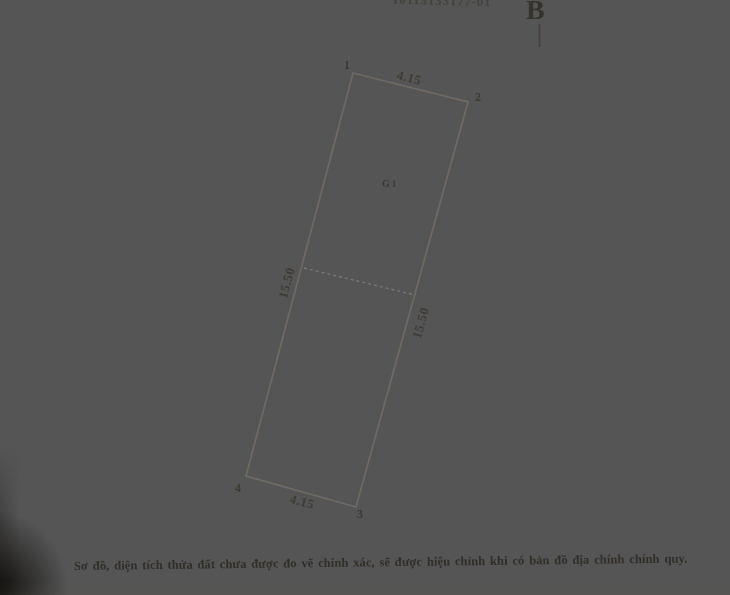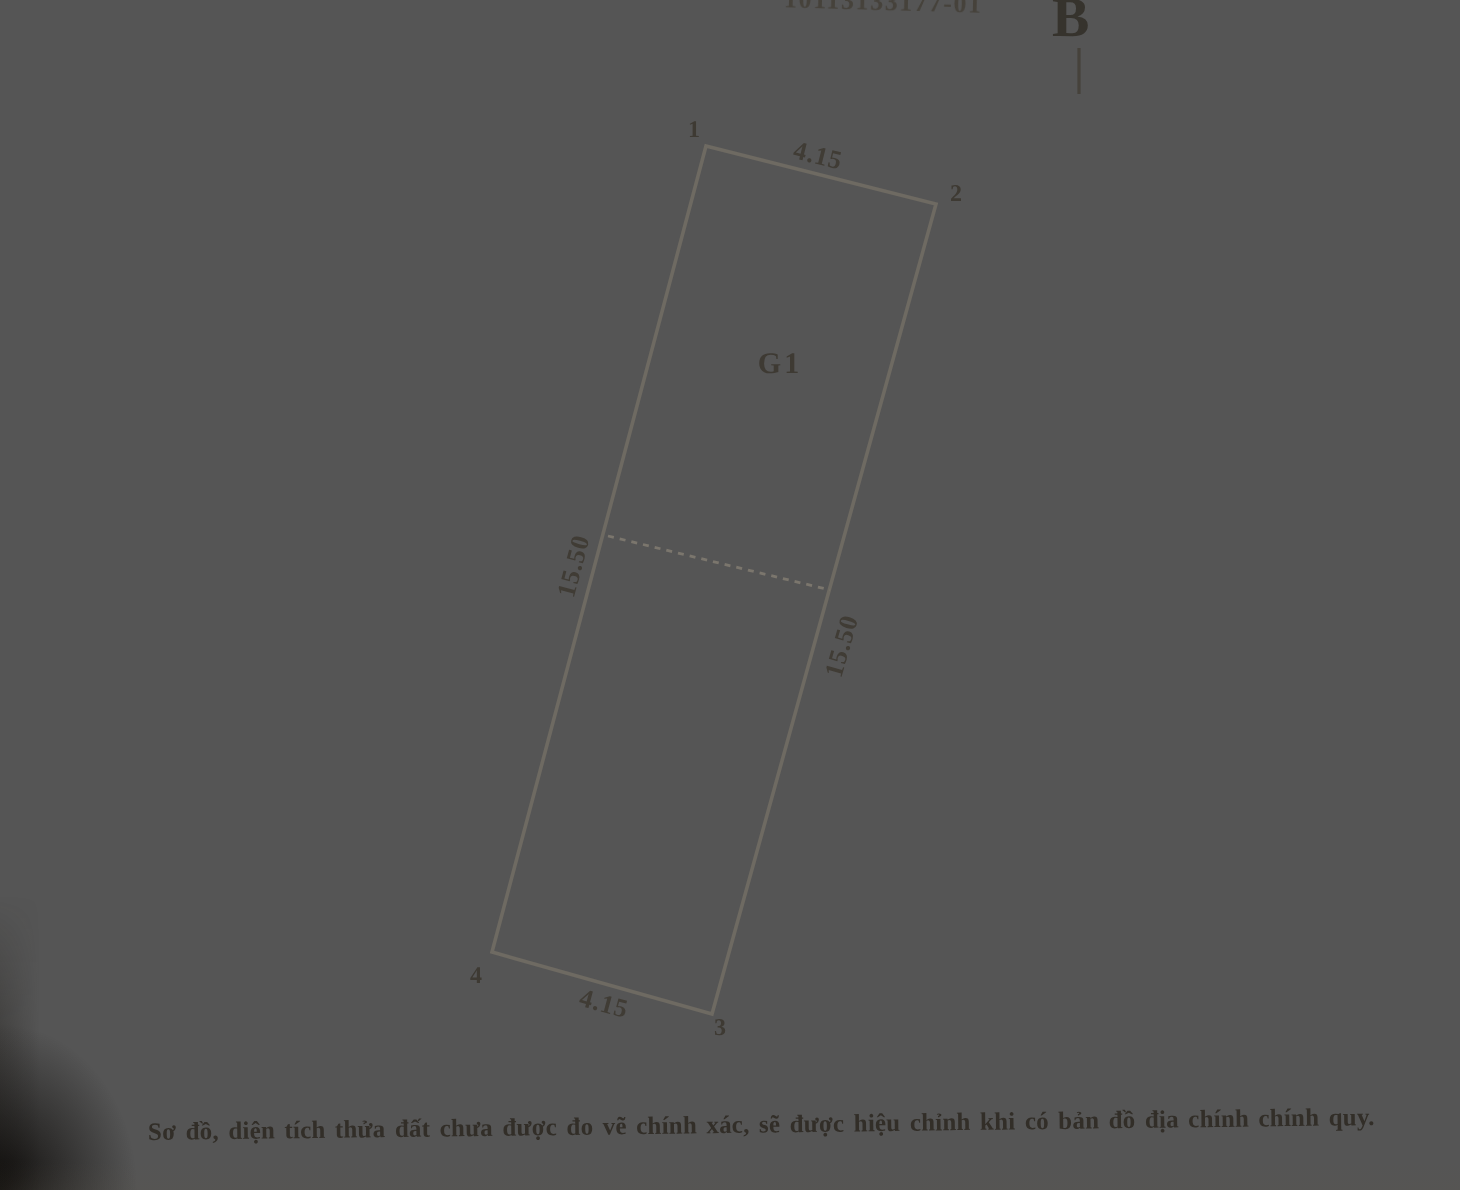--- a/index.html
+++ b/index.html
@@ -53,21 +53,21 @@
   .north-letter {
     position: absolute;
     left: 526px; top: -6px;
     font-size: 28px;
     font-weight: bold;
     color: #36332d;
     letter-spacing: 0;
   }
   .corner-num { font-size: 12px; color: #3e3a33; }
   .dim { font-size: 13px; color: #403c35; letter-spacing: 0.5px; }
-  .plot-name { font-size: 15px; color: #3e3a33; letter-spacing: 1.5px; }
+  .plot-name { font-size: 10px; color: #3e3a33; letter-spacing: 1.5px; }
   .caption {
     position: absolute;
     left: 74px; top: 559px;
     font-size: 12.5px;
     font-weight: bold;
     color: #322e28;
     letter-spacing: 0.1px;
     word-spacing: 1.5px;
     white-space: nowrap;
     transform: rotate(-0.7deg);

